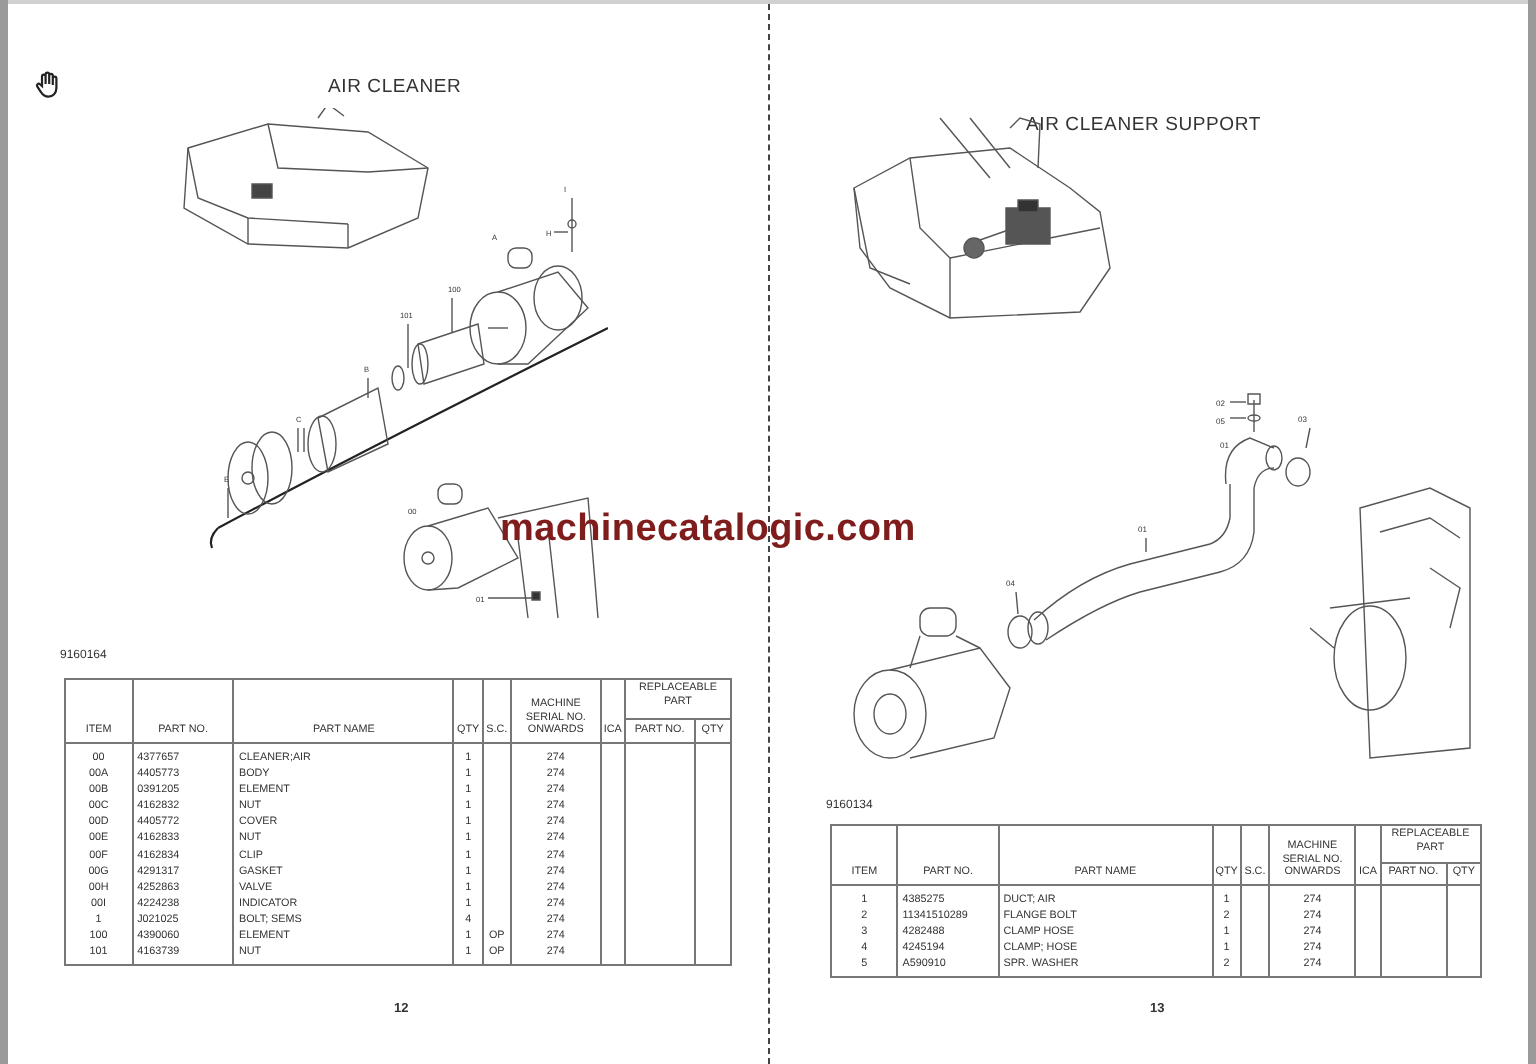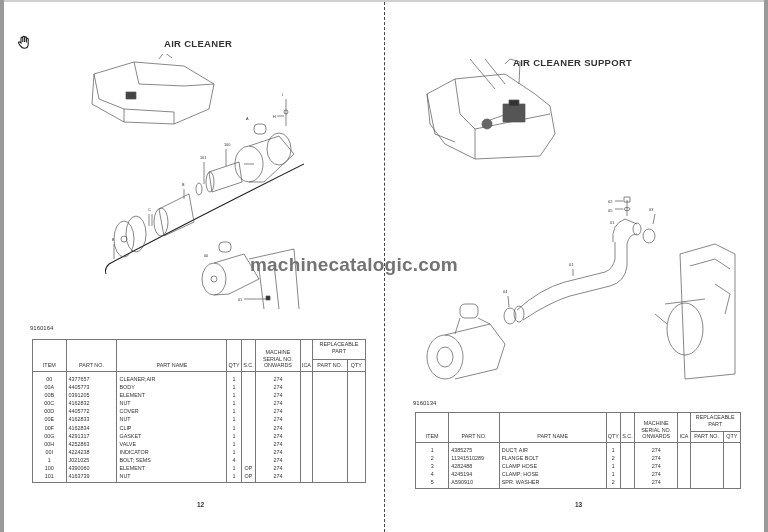--- a/index.html
+++ b/index.html
@@ -7,37 +7,37 @@
   body { font-family: "Liberation Sans", sans-serif; position: relative; }
   .top-border { position: absolute; left: 0; top: 0; width: 768px; height: 2px; background: #d0d0d0; }
   .left-bar { position: absolute; left: 0; top: 0; width: 4px; height: 532px; background: #9a9a9a; }
   .right-bar { position: absolute; right: 0; top: 0; width: 4px; height: 532px; background: #9a9a9a; }
   .spread { position: absolute; left: 4px; top: 2px; width: 760px; height: 530px; background: #fff; }
   .divider { position: absolute; left: 380px; top: 0; height: 530px; border-left: 1px dashed #444; }
   .page { position: absolute; top: 0; height: 530px; }
   .page.left { left: 0; width: 380px; }
   .page.right { left: 381px; width: 379px; }
   .hand-icon { position: absolute; left: 12px; top: 32px; width: 16px; height: 16px; cursor: grab; }
-  .title { position: absolute; top: 36px; font-size: 9.5px; font-weight: bold; color: #333; letter-spacing: 0.3px; text-align: center; }
+  .title { position: absolute; top: 36px; font-size: 9.5px; font-weight: normal; color: #333; letter-spacing: 0.3px; text-align: center; }
   .page.left .title { left: 160px; }
   .page.right .title { left: 128px; margin-top: 19px; }
   .figure { position: absolute; }
   .fig-id { position: absolute; font-size: 6px; color: #333; }
   .page-num { position: absolute; top: 499px; font-size: 6.5px; font-weight: bold; color: #333; }
   table.parts { position: absolute; border-collapse: collapse; font-size: 5.4px; color: #333; border: 1px solid #777; }
   table.parts th { font-weight: normal; border-left: 1px solid #777; border-right: 1px solid #777; text-align: center; vertical-align: bottom; padding: 1px 1px 2px 1px; line-height: 1.25; }
   table.parts thead tr.h1 th.sub { border-bottom: 1px solid #777; vertical-align: top; }
   table.parts thead tr.h2 th { border-top: none; }
   table.parts thead { border-bottom: 1px solid #777; }
   table.parts td { border-left: 1px solid #777; border-right: 1px solid #777; padding: 0 2px; height: 8.1px; line-height: 8.1px; white-space: nowrap; }
   table.parts tbody tr:first-child td { padding-top: 3px; }
   table.parts tbody tr:last-child td { padding-bottom: 2px; }
   td.c { text-align: center; }
   td.l { text-align: left; }
-  .watermark { position: absolute; left: 246px; top: 252px; font-size: 19px; font-weight: bold; color: #737373; letter-spacing: 0.2px; z-index: 5; }
+  .watermark { position: absolute; left: 246px; top: 252px; font-size: 19px; font-weight: bold; color: #7f1d1d; letter-spacing: 0.2px; z-index: 5; }
   svg line, svg path, svg ellipse, svg rect, svg circle, svg polyline, svg polygon { vector-effect: non-scaling-stroke; }
 </style>
 </head>
 <body>
 
 <div class="top-border"></div>
 <div class="left-bar"></div>
 <div class="right-bar"></div>
 
 <div class="spread">

